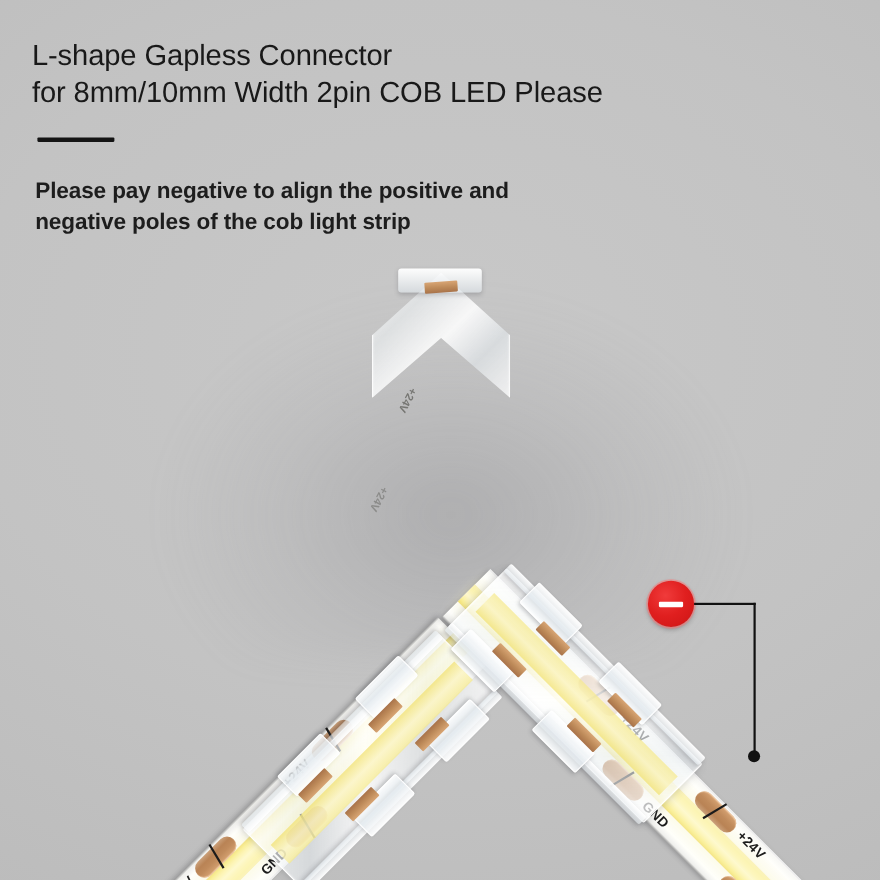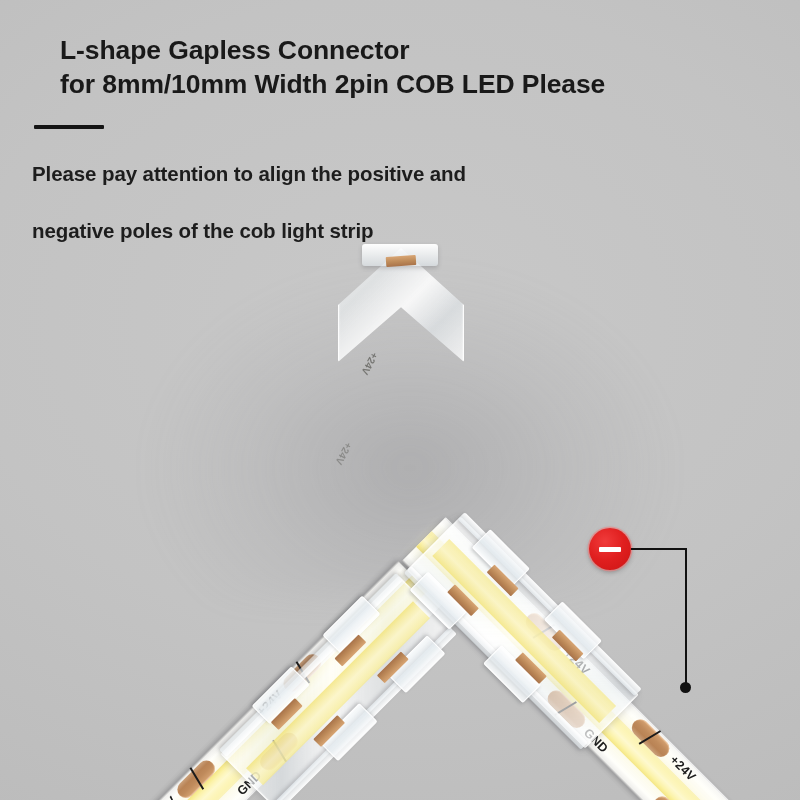--- a/index.html
+++ b/index.html
@@ -8,34 +8,34 @@
     font-family:"Liberation Sans", sans-serif;
     background:#c3c3c3;
   }
   #stage{position:relative;width:800px;height:800px;overflow:hidden;
          background:
            radial-gradient(120% 90% at 50% 40%, #c8c8c8 0%, #c3c3c3 45%, #bdbdbd 75%, #b8b8b8 100%);}
 
   
   .title{
     position:absolute;left:29px;top:33px;width:700px;
-    font-size:26.5px;font-weight:700;color:#191919;
-    line-height:1.30;letter-spacing:-0.1px;margin-left:31px;
+    font-size:26.5px;font-weight:400;color:#191919;
+    line-height:1.30;letter-spacing:-0.1px;
   }
   .title .l2{display:block;}
   .divider{
     position:absolute;left:34px;top:125px;width:70px;height:4px;
     background:#141414;border-radius:1px;
   }
   .subtitle{
     position:absolute;left:32px;top:160px;width:640px;
     font-size:20.5px;font-weight:700;color:#1d1d1d;
     line-height:1.38;letter-spacing:-0.1px;
   }
-  .subtitle .l2{display:block;margin-top:29px;}
+  .subtitle .l2{display:block;}
 
   
   .photo{position:absolute;left:0;top:230px;width:800px;height:570px;}
 
   .soft-shadow{
     position:absolute;left:150px;top:40px;width:520px;height:330px;
     background:radial-gradient(ellipse at 50% 60%, rgba(120,120,125,.30) 0%, rgba(140,140,145,.12) 45%, rgba(0,0,0,0) 72%);
     filter:blur(14px);
   }
 
@@ -155,21 +155,21 @@
 <div id="stage">
 
   <div class="title">
     <span>L-shape Gapless Connector</span>
     <span class="l2">for 8mm/10mm Width 2pin COB LED Please</span>
   </div>
 
   <div class="divider"></div>
 
   <div class="subtitle">
-    <span>Please pay attention to align the positive and</span>
+    <span>Please pay negative to align the positive and</span>
     <span class="l2">negative poles of the cob light strip</span>
   </div>
 
   <div class="photo">
 
     <div class="soft-shadow"></div>
 
     <div class="arm" style="left:398px;top:300px;width:560px;height:62px;transform:rotate(135deg) translateY(-31px);">
       <div class="strip" style="left:0;top:0;width:560px;">
         <div class="pcb"></div>

